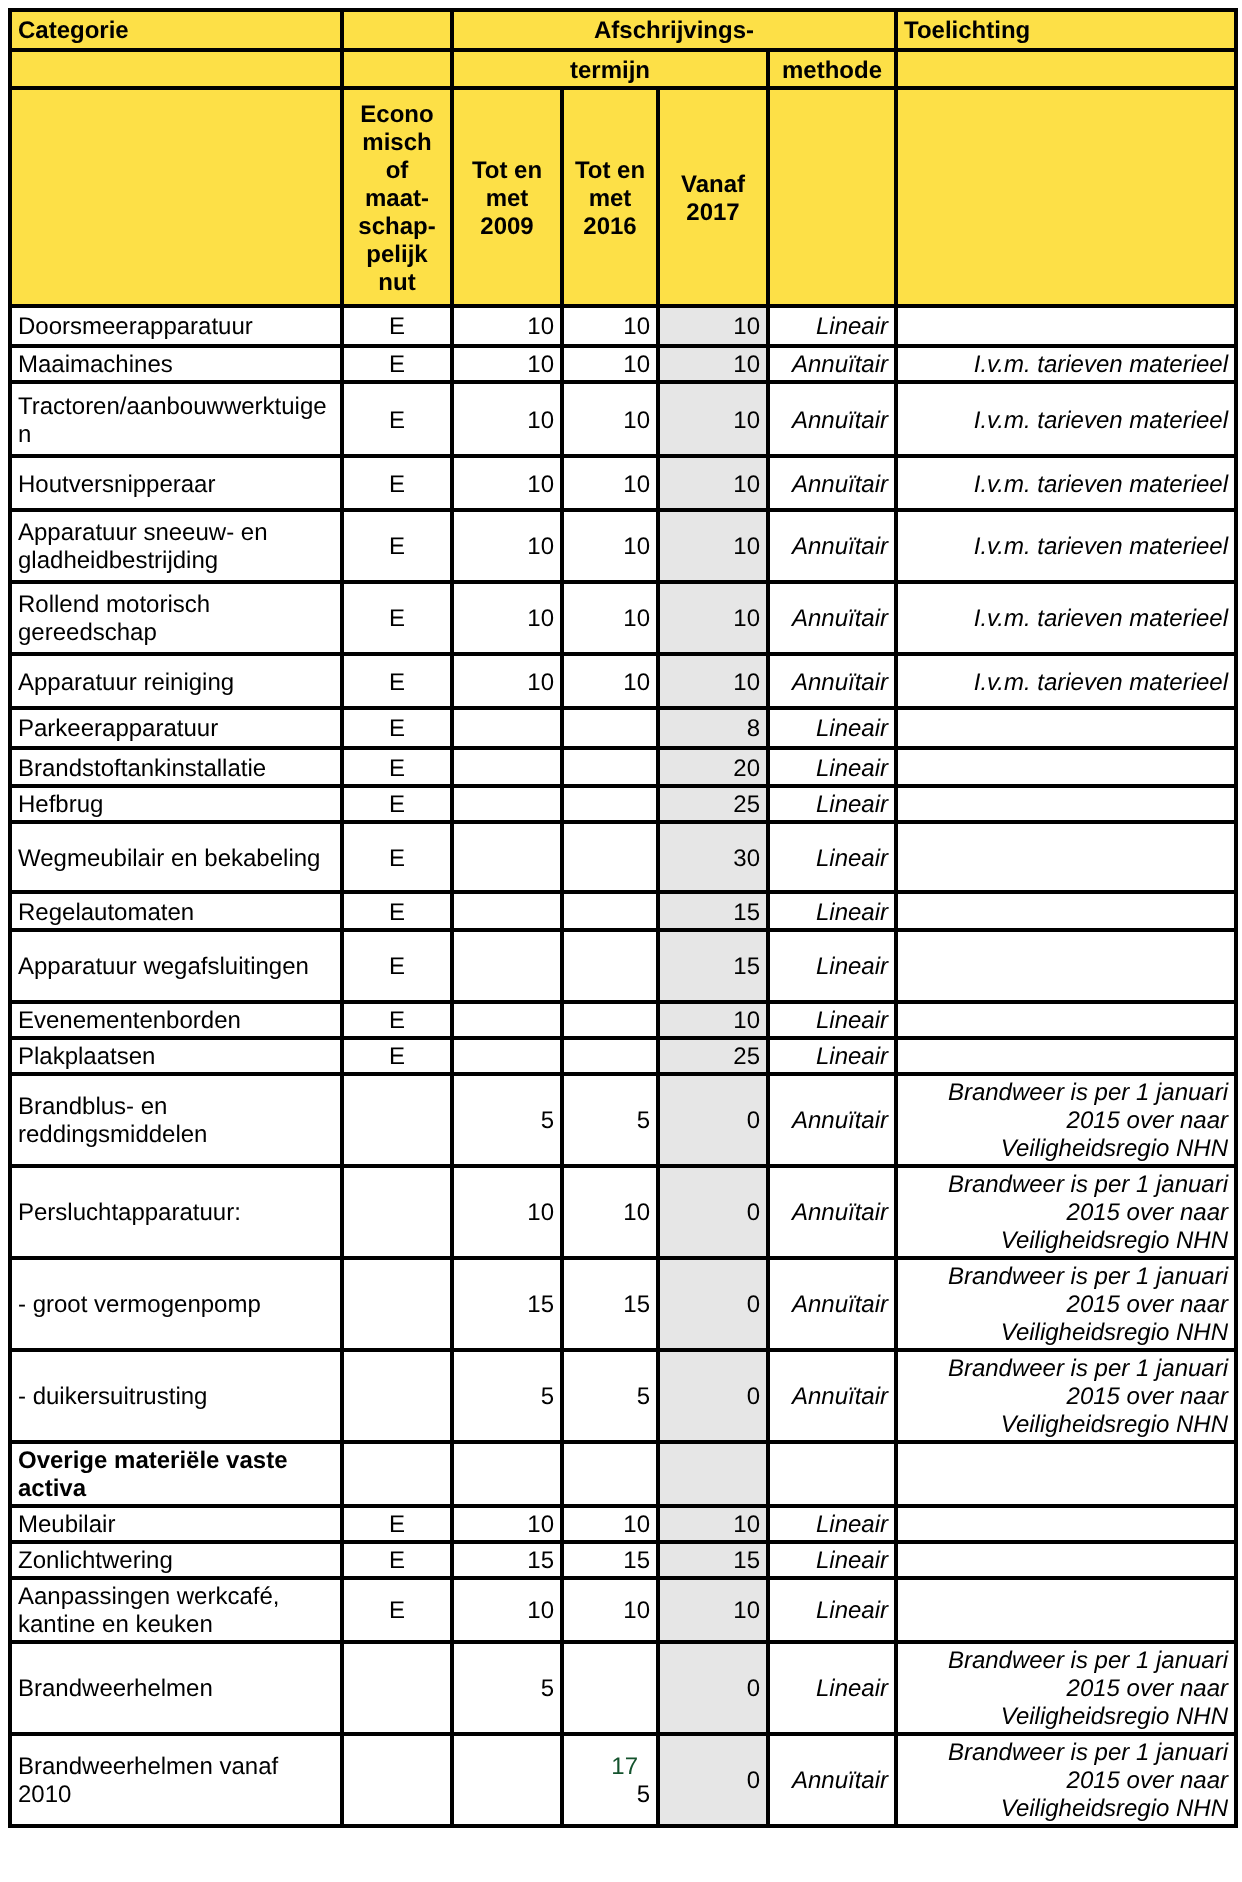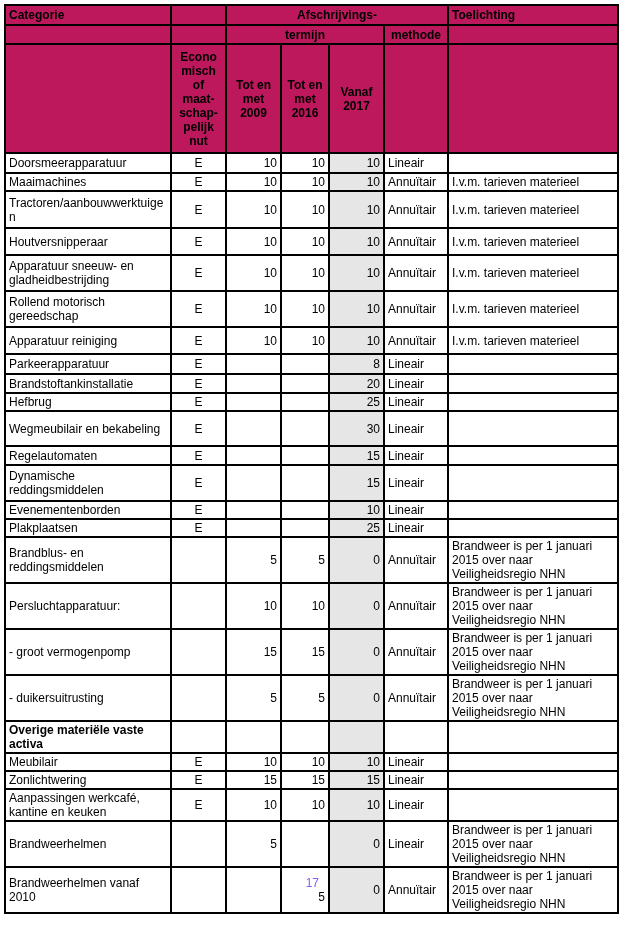--- a/index.html
+++ b/index.html
@@ -20,30 +20,30 @@
   .doc-table td {
     border: 2px solid #000;
     padding: 1px 3px;
     font-size: 12px;
     line-height: 14px;
     vertical-align: middle;
     overflow: hidden;
     word-wrap: break-word;
     overflow-wrap: break-word;
   }
-  .hd { background: #be185d; font-weight: bold; }
+  .hd { background: #fde047; font-weight: bold; }
   .c { text-align: center; }
   .pre { white-space: pre-line; margin-top: 47px; }
   .cat { text-align: left; padding-left: 5px; }
   .section-label { font-weight: bold; border-radius: 12px; }
   .num { text-align: right; padding-right: 4px; }
   .gray { background: #e6e6e6; }
   .vtop { vertical-align: top; }
-  .m, .note { text-align: left; }
-  .pgnum { color: #8b5cf6; padding-right: 6px; }
+  .m, .note { text-align: right; font-style: italic; }
+  .pgnum { color: #14532d; padding-right: 6px; }
 </style>
 </head>
 <body>
 
 <table class="doc-table">
   <colgroup>
     <col style="width:166px">
     <col style="width:55px">
     <col style="width:55px">
     <col style="width:48px">
@@ -189,21 +189,21 @@
       <tr style="height: 19px;">
         <td class="cat">Regelautomaten</td>
         <td class="c">E</td>
         <td class="num"></td>
         <td class="num"></td>
         <td class="num gray">15</td>
         <td class="m">Lineair</td>
         <td class="note"></td>
       </tr>
       <tr style="height: 36px;">
-        <td class="cat">Dynamische reddingsmiddelen</td>
+        <td class="cat">Apparatuur wegafsluitingen</td>
         <td class="c">E</td>
         <td class="num"></td>
         <td class="num"></td>
         <td class="num gray">15</td>
         <td class="m">Lineair</td>
         <td class="note"></td>
       </tr>
       <tr style="height: 18px;">
         <td class="cat">Evenementenborden</td>
         <td class="c">E</td>

